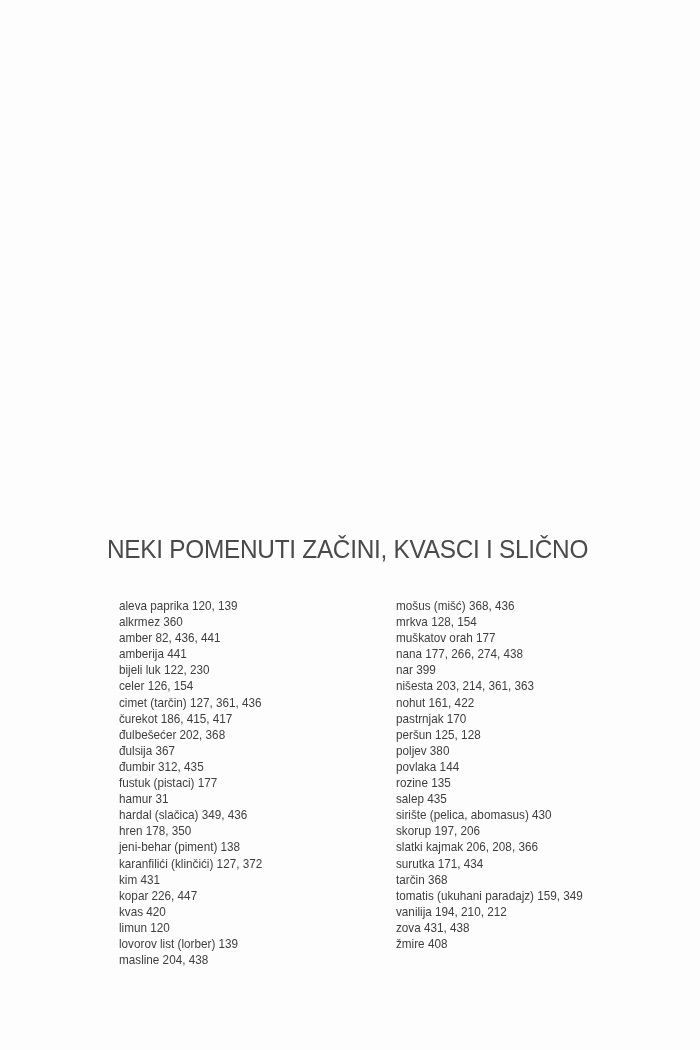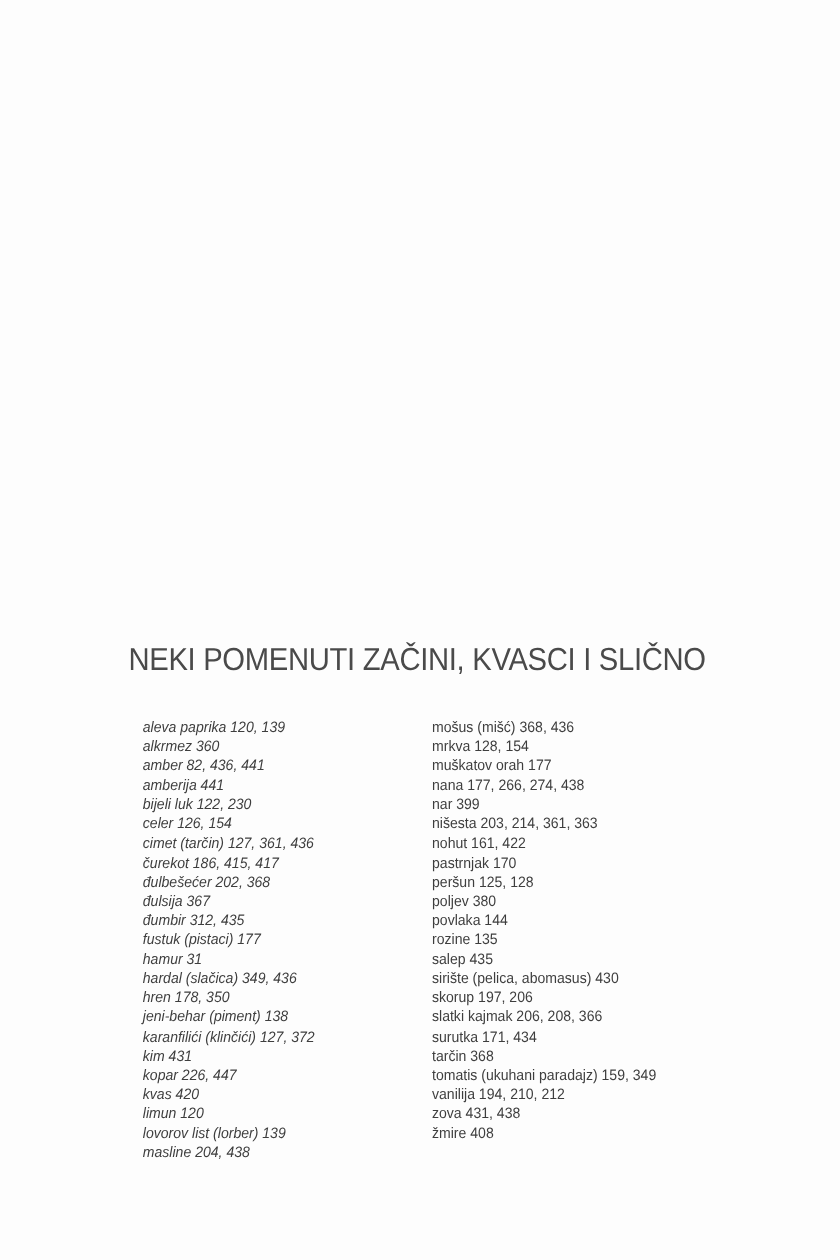--- a/index.html
+++ b/index.html
@@ -24,22 +24,22 @@
   .col {
     position: absolute;
     top: 598px;
     margin: 0; padding: 0;
     list-style: none;
     font-size: 12.6px;
     line-height: 16.1px;
     white-space: nowrap;
   }
   .col li { transform: scaleX(0.93); transform-origin: left top; }
-  .col-left { left: 119px; font-style: italic; }
-  .col-right { left: 360px; }
+  .col-left { left: 119px; }
+  .col-right { left: 396px; }
 </style>
 </head>
 <body>
 
 <h1 class="title" style="margin:0;font-weight:normal;">NEKI POMENUTI ZAČINI, KVASCI I SLIČNO</h1>
 
 <ul class="col col-left" id="col-left">
     <li>aleva paprika 120, 139</li>
     <li>alkrmez 360</li>
     <li>amber 82, 436, 441</li>

